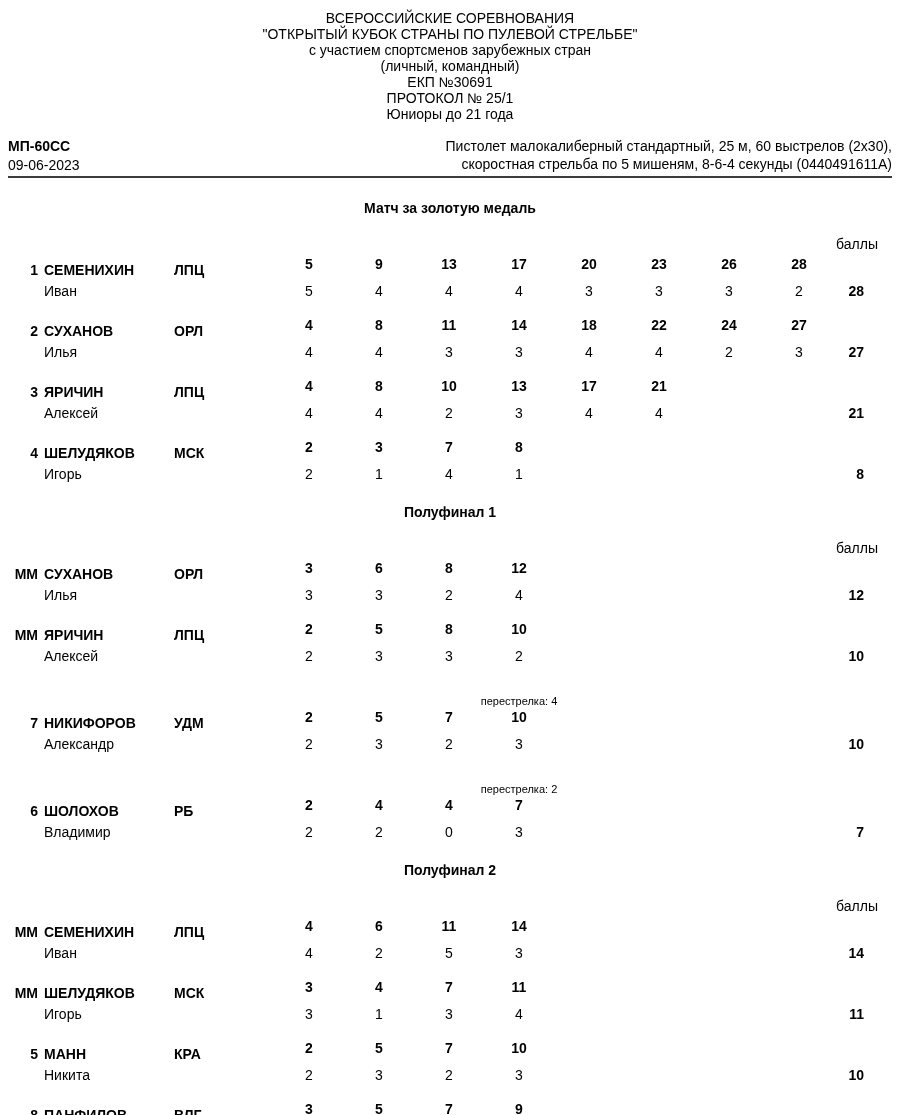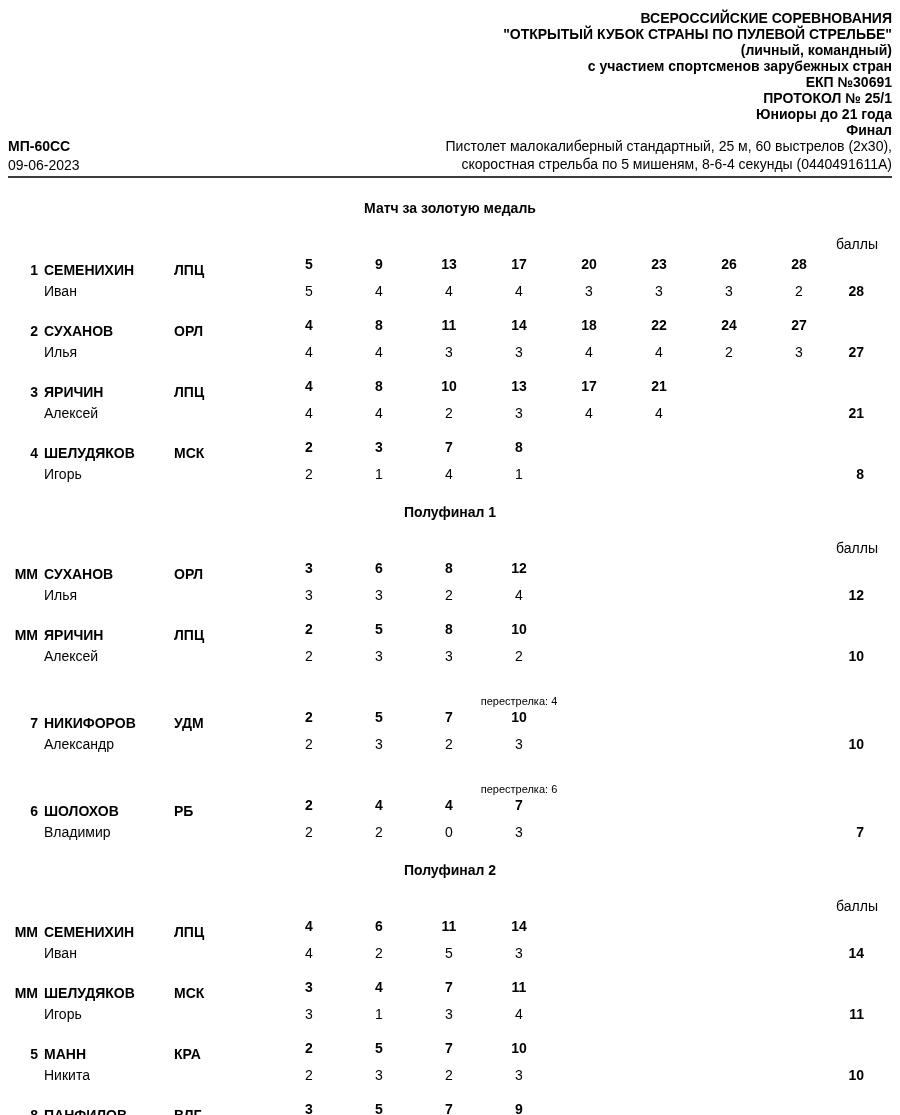--- a/index.html
+++ b/index.html
@@ -3,23 +3,23 @@
 <meta charset="utf-8">
 <style>
   html, body { margin:0; padding:0; }
   body {
     width:900px; height:1115px; background:#ffffff; color:#000000;
     font-family:"Liberation Sans","DejaVu Sans",sans-serif;
     font-size:14px; overflow:hidden;
   }
   .page { padding:10px 8px 0 8px; }
 
-  .doc-header > div { text-align:right; font-weight:bold; line-height:16px; }
-
-  .meta { display:flex; justify-content:space-between; }
+  .doc-header > div { text-align:center; font-weight:normal; line-height:16px; }
+
+  .meta { display:flex; justify-content:space-between; margin-top:16px; }
   .meta-left { display:flex; flex-direction:column; justify-content:space-between; }
   .event-code { font-weight:bold; }
   .meta-right { text-align:right; line-height:17.5px; }
 
   .rule { border:none; border-top:2px solid #3c3c3c; margin:3px 0 0 0; }
 
   .section-title { text-align:center; font-weight:bold; line-height:17px; margin-top:4px; }
   #sections .section:first-child .section-title { margin-top:22px; }
   .score-label { text-align:right; padding-right:14px; margin-top:19px; line-height:17px; }
   .rows { margin-top:7px; }
@@ -42,26 +42,25 @@
   }
 </style>
 </head>
 <body>
 
 <div class="page">
 
   <div class="doc-header">
     <div>ВСЕРОССИЙСКИЕ СОРЕВНОВАНИЯ</div>
     <div>"ОТКРЫТЫЙ КУБОК СТРАНЫ ПО ПУЛЕВОЙ СТРЕЛЬБЕ"</div>
+    <div>с участием спортсменов зарубежных стран</div>
     <div>(личный, командный)</div>
-    <div>с участием спортсменов зарубежных стран</div>
     <div>ЕКП №30691</div>
     <div>ПРОТОКОЛ № 25/1</div>
     <div>Юниоры до 21 года</div>
-    <div>Финал</div>
   </div>
 
   <div class="meta">
     <div class="meta-left">
       <div class="event-code">МП-60СС</div>
       <div>09-06-2023</div>
     </div>
     <div class="meta-right">
       <div>Пистолет малокалиберный стандартный, 25 м, 60 выстрелов (2x30),</div>
       <div>скоростная стрельба по 5 мишеням, 8-6-4 секунды (0440491611А)</div>
@@ -256,21 +255,21 @@
             <div class="cell"></div>
             <div class="cell score">2</div>
             <div class="cell score">3</div>
             <div class="cell score">2</div>
             <div class="cell score">3</div>
             <div class="cell score"></div>
             <div class="cell score"></div>
             <div class="cell score"></div>
             <div class="cell score"></div>
             <div class="cell total bold">10</div>
-            <div class="shootoff">перестрелка: 6</div>
+            <div class="shootoff">перестрелка: 2</div>
           </div>
           <div class="athlete">
             <div class="cell rank bold">6</div>
             <div class="cell bold">ШОЛОХОВ</div>
             <div class="cell bold">РБ</div>
             <div class="cell score cum bold">2</div>
             <div class="cell score cum bold">4</div>
             <div class="cell score cum bold">4</div>
             <div class="cell score cum bold">7</div>
             <div class="cell score cum bold"></div>

